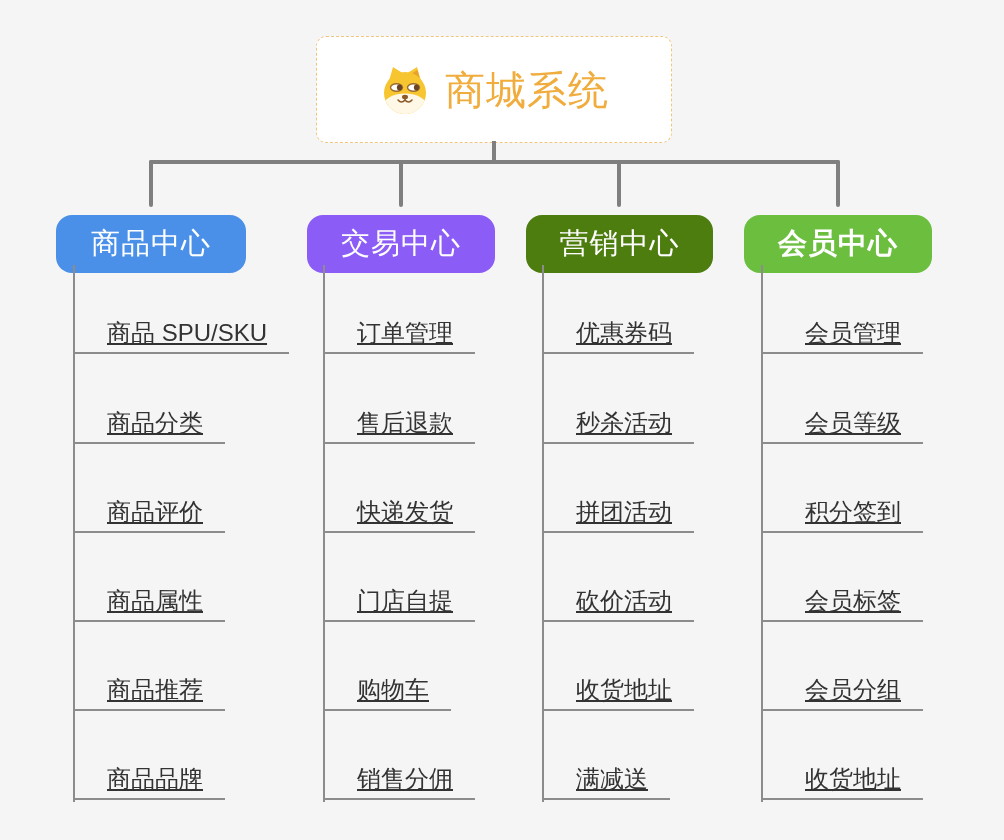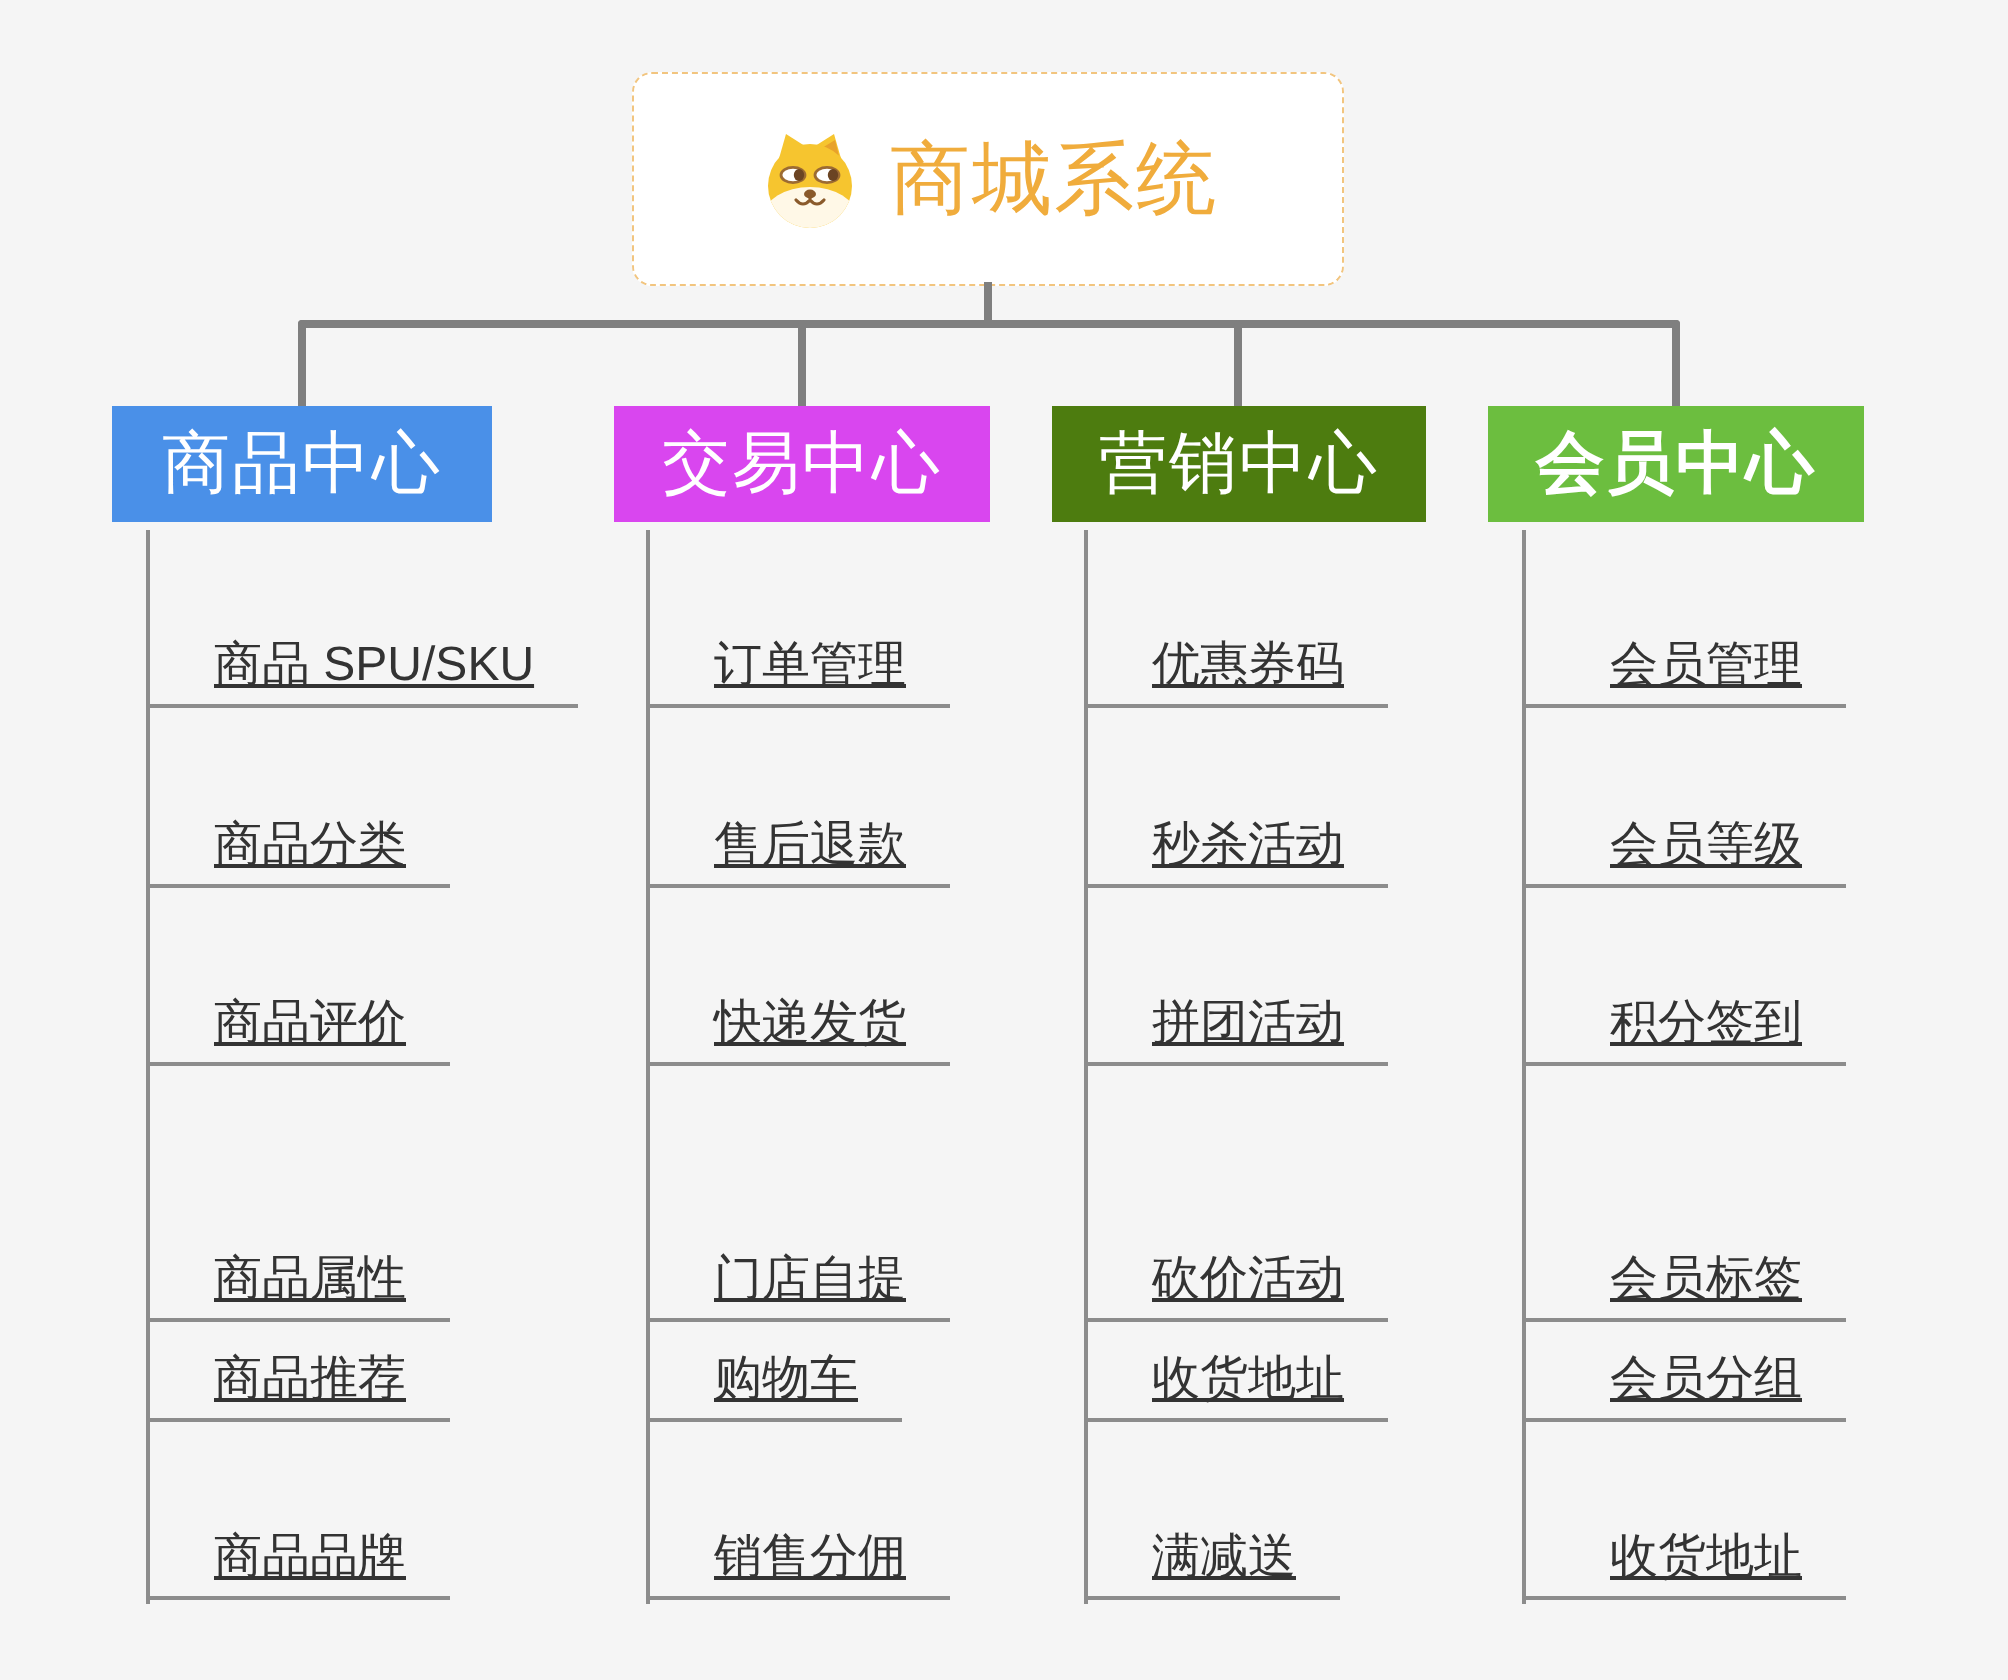--- a/index.html
+++ b/index.html
@@ -18,40 +18,40 @@
 
   
   .conn{position:absolute;background:#7F7F7F;}
   .conn-stem{left:492px;top:141px;width:4px;height:21px;}
   .conn-h{left:149px;top:160px;width:691px;height:4px;border-radius:2px;}
   .conn-drop{top:160px;width:4px;height:47px;border-radius:2px;}
   .drop1{left:149px;} .drop2{left:399px;} .drop3{left:617px;} .drop4{left:836px;}
 
   
   .branch{
-    position:absolute;top:203px;height:58px;border-radius:0;
+    position:absolute;top:215px;height:58px;border-radius:16px;
     display:flex;align-items:center;justify-content:center;
-    color:#FFFFFF;font-size:34px;letter-spacing:1px;cursor:default;
+    color:#FFFFFF;font-size:29px;letter-spacing:1px;cursor:default;
   }
   .b1{left:56px;width:190px;} .b2{left:307px;width:188px;}
   .b3{left:526px;width:187px;} .b4{left:744px;width:188px;}
 
   
   .colstem{position:absolute;top:265px;width:2px;height:537px;background:#8C8C8C;}
   .s1{left:73px;} .s2{left:323px;} .s3{left:542px;} .s4{left:761px;}
 
   
   .item{
     position:absolute;width:max-content;white-space:nowrap;
     font-size:24px;line-height:30px;color:#333333;
     padding:0 22px 4px 34px;border-bottom:2px solid #8C8C8C;text-decoration:underline;
   }
   .c1{left:73px;} .c2{left:323px;} .c3{left:542px;} .c4{left:761px;padding-left:44px;}
   .r1{top:318px;} .r2{top:408px;} .r3{top:497px;}
-  .r4{top:586px;margin-top:39px;} .r5{top:675px;} .r6{top:764px;}
+  .r4{top:586px;} .r5{top:675px;} .r6{top:764px;}
 </style>
 </head>
 <body>
 
 <div class="canvas" style="background: rgb(245, 245, 245);">
 
   <div class="root-node" style="border-color: rgb(242, 197, 127); background: rgb(255, 255, 255);">
     <span class="root-icon">
       <svg width="52" height="52" viewBox="0 0 52 52">
         <defs>
@@ -76,21 +76,21 @@
   </div>
 
   <div class="conn conn-stem"></div>
   <div class="conn conn-h"></div>
   <div class="conn conn-drop drop1"></div>
   <div class="conn conn-drop drop2"></div>
   <div class="conn conn-drop drop3"></div>
   <div class="conn conn-drop drop4"></div>
 
   <div class="branch b1" style="background: rgb(74, 144, 232);">商品中心</div>
-  <div class="branch b2" style="background: #d946ef;">交易中心</div>
+  <div class="branch b2" style="background: #8b5cf6;">交易中心</div>
   <div class="branch b3" style="background: #4d7c0f;">营销中心</div>
   <div class="branch b4" style="background: rgb(108, 190, 63); font-weight: bold;">会员中心</div>
 
   <div class="colstem s1"></div>
   <div class="colstem s2"></div>
   <div class="colstem s3"></div>
   <div class="colstem s4"></div>
 
   <div class="item c1 r1">商品 SPU/SKU</div>
   <div class="item c1 r2">商品分类</div>

